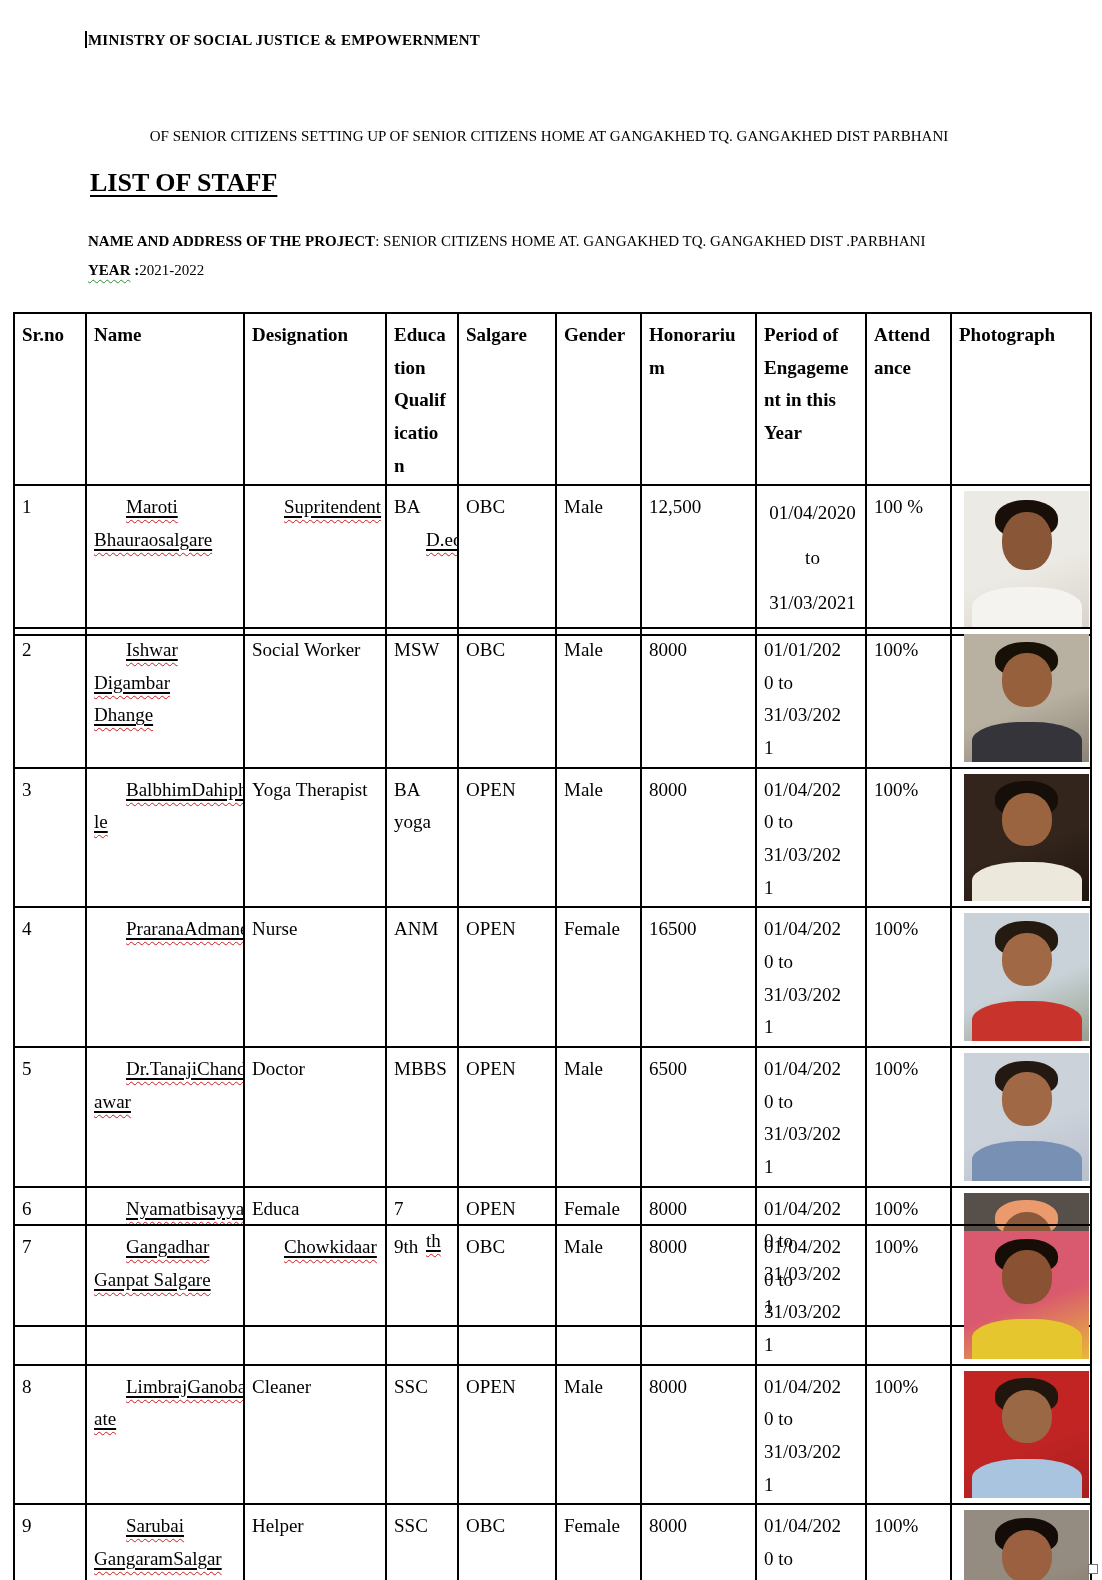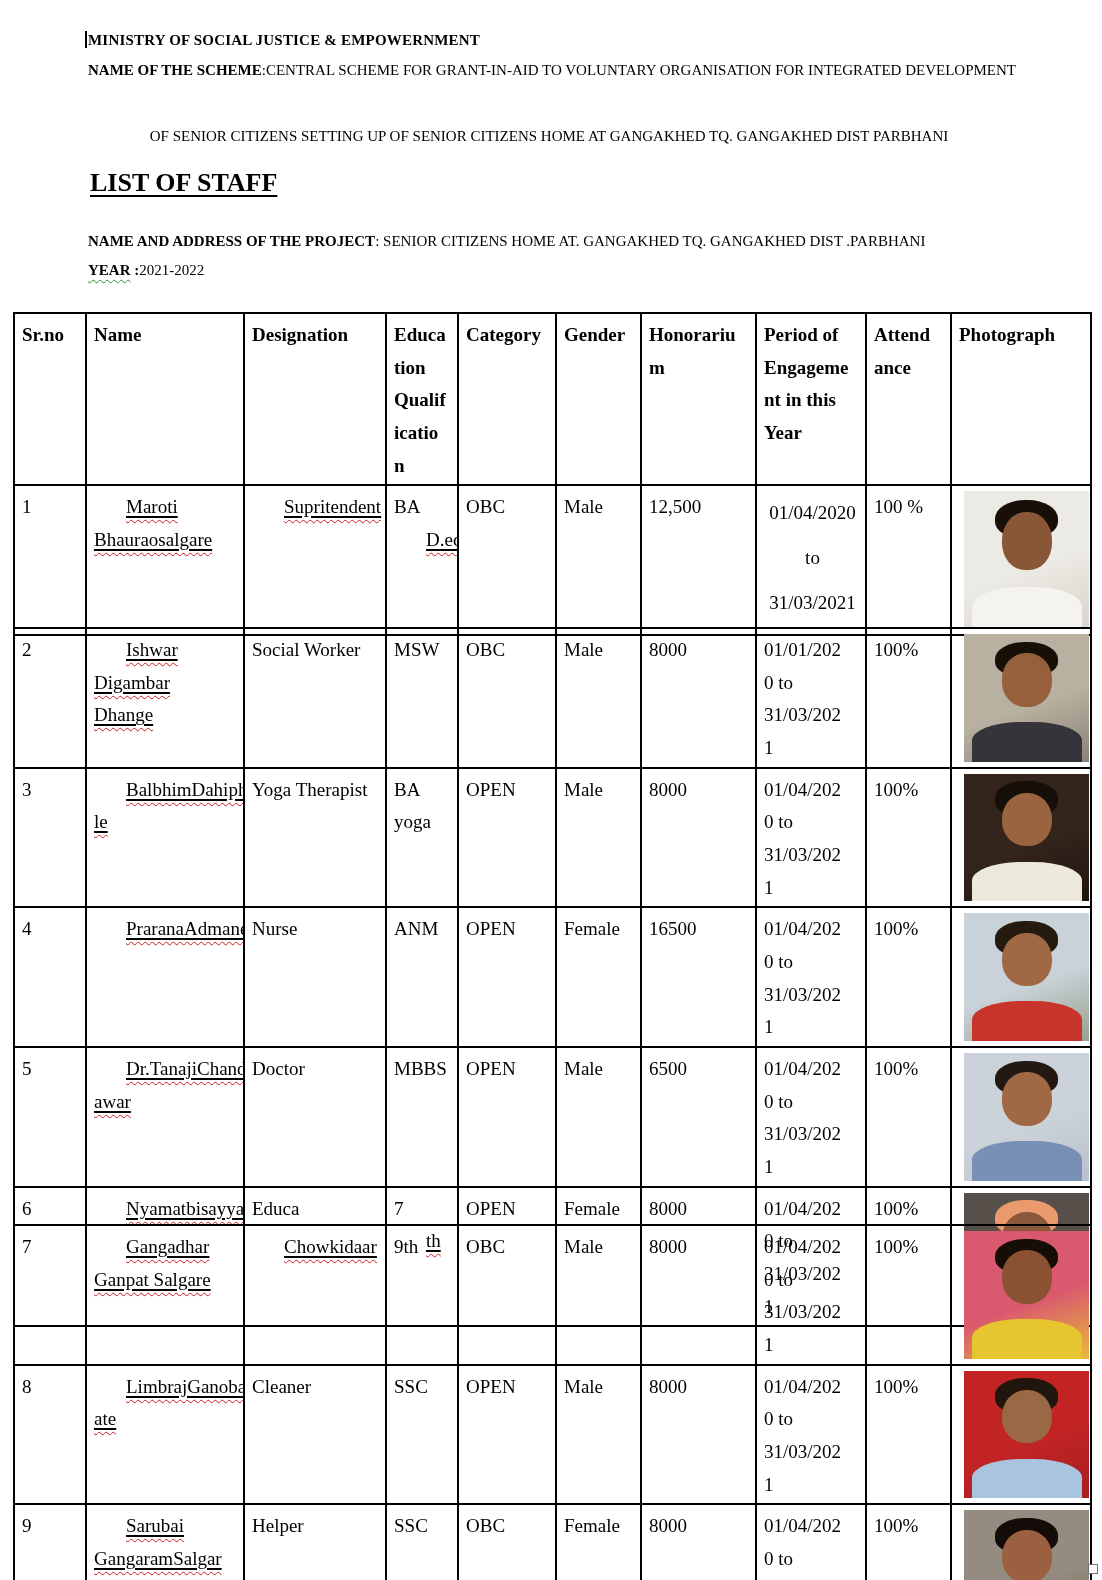--- a/index.html
+++ b/index.html
@@ -67,21 +67,20 @@
 </style>
 </head>
 <body>
 
 <div class="page">
 
   <span class="caret"></span>
 
   <div class="line ministry b">MINISTRY OF SOCIAL JUSTICE &amp; EMPOWERNMENT</div>
 
-  <div class="line scheme"><span class="b">NAME OF THE SCHEME</span><span>:CENTRAL SCHEME FOR GRANT-IN-AID TO VOLUNTARY ORGANISATION FOR INTEGRATED DEVELOPMENT</span></div>
 
   <div class="line scheme2">OF SENIOR CITIZENS SETTING UP OF SENIOR CITIZENS HOME AT GANGAKHED TQ. GANGAKHED DIST PARBHANI</div>
 
   <div class="title">LIST OF STAFF</div>
 
 
   <div class="line project"><span class="b">NAME AND ADDRESS OF THE PROJECT</span><span>: SENIOR CITIZENS HOME AT. GANGAKHED TQ. GANGAKHED DIST .PARBHANI</span></div>
 
   <div class="line year"><span class="b sq-green">YEAR</span><span class="b"> :</span><span class="year-val">2021-2022</span></div>
 
@@ -101,21 +100,21 @@
     <thead>
         <tr class="header-row">
           <th>Sr.no</th>
           <th>Name</th>
           <th>Designation</th>
           <th>Educa
 tion
 Qualif
 icatio
 n</th>
-          <th>Category</th>
+          <th>Salgare</th>
           <th>Gender</th>
           <th>Honorariu
 m</th>
           <th>Period of
 Engageme
 nt in this
 Year</th>
           <th>Attend
 ance</th>
           <th>Photograph</th>

